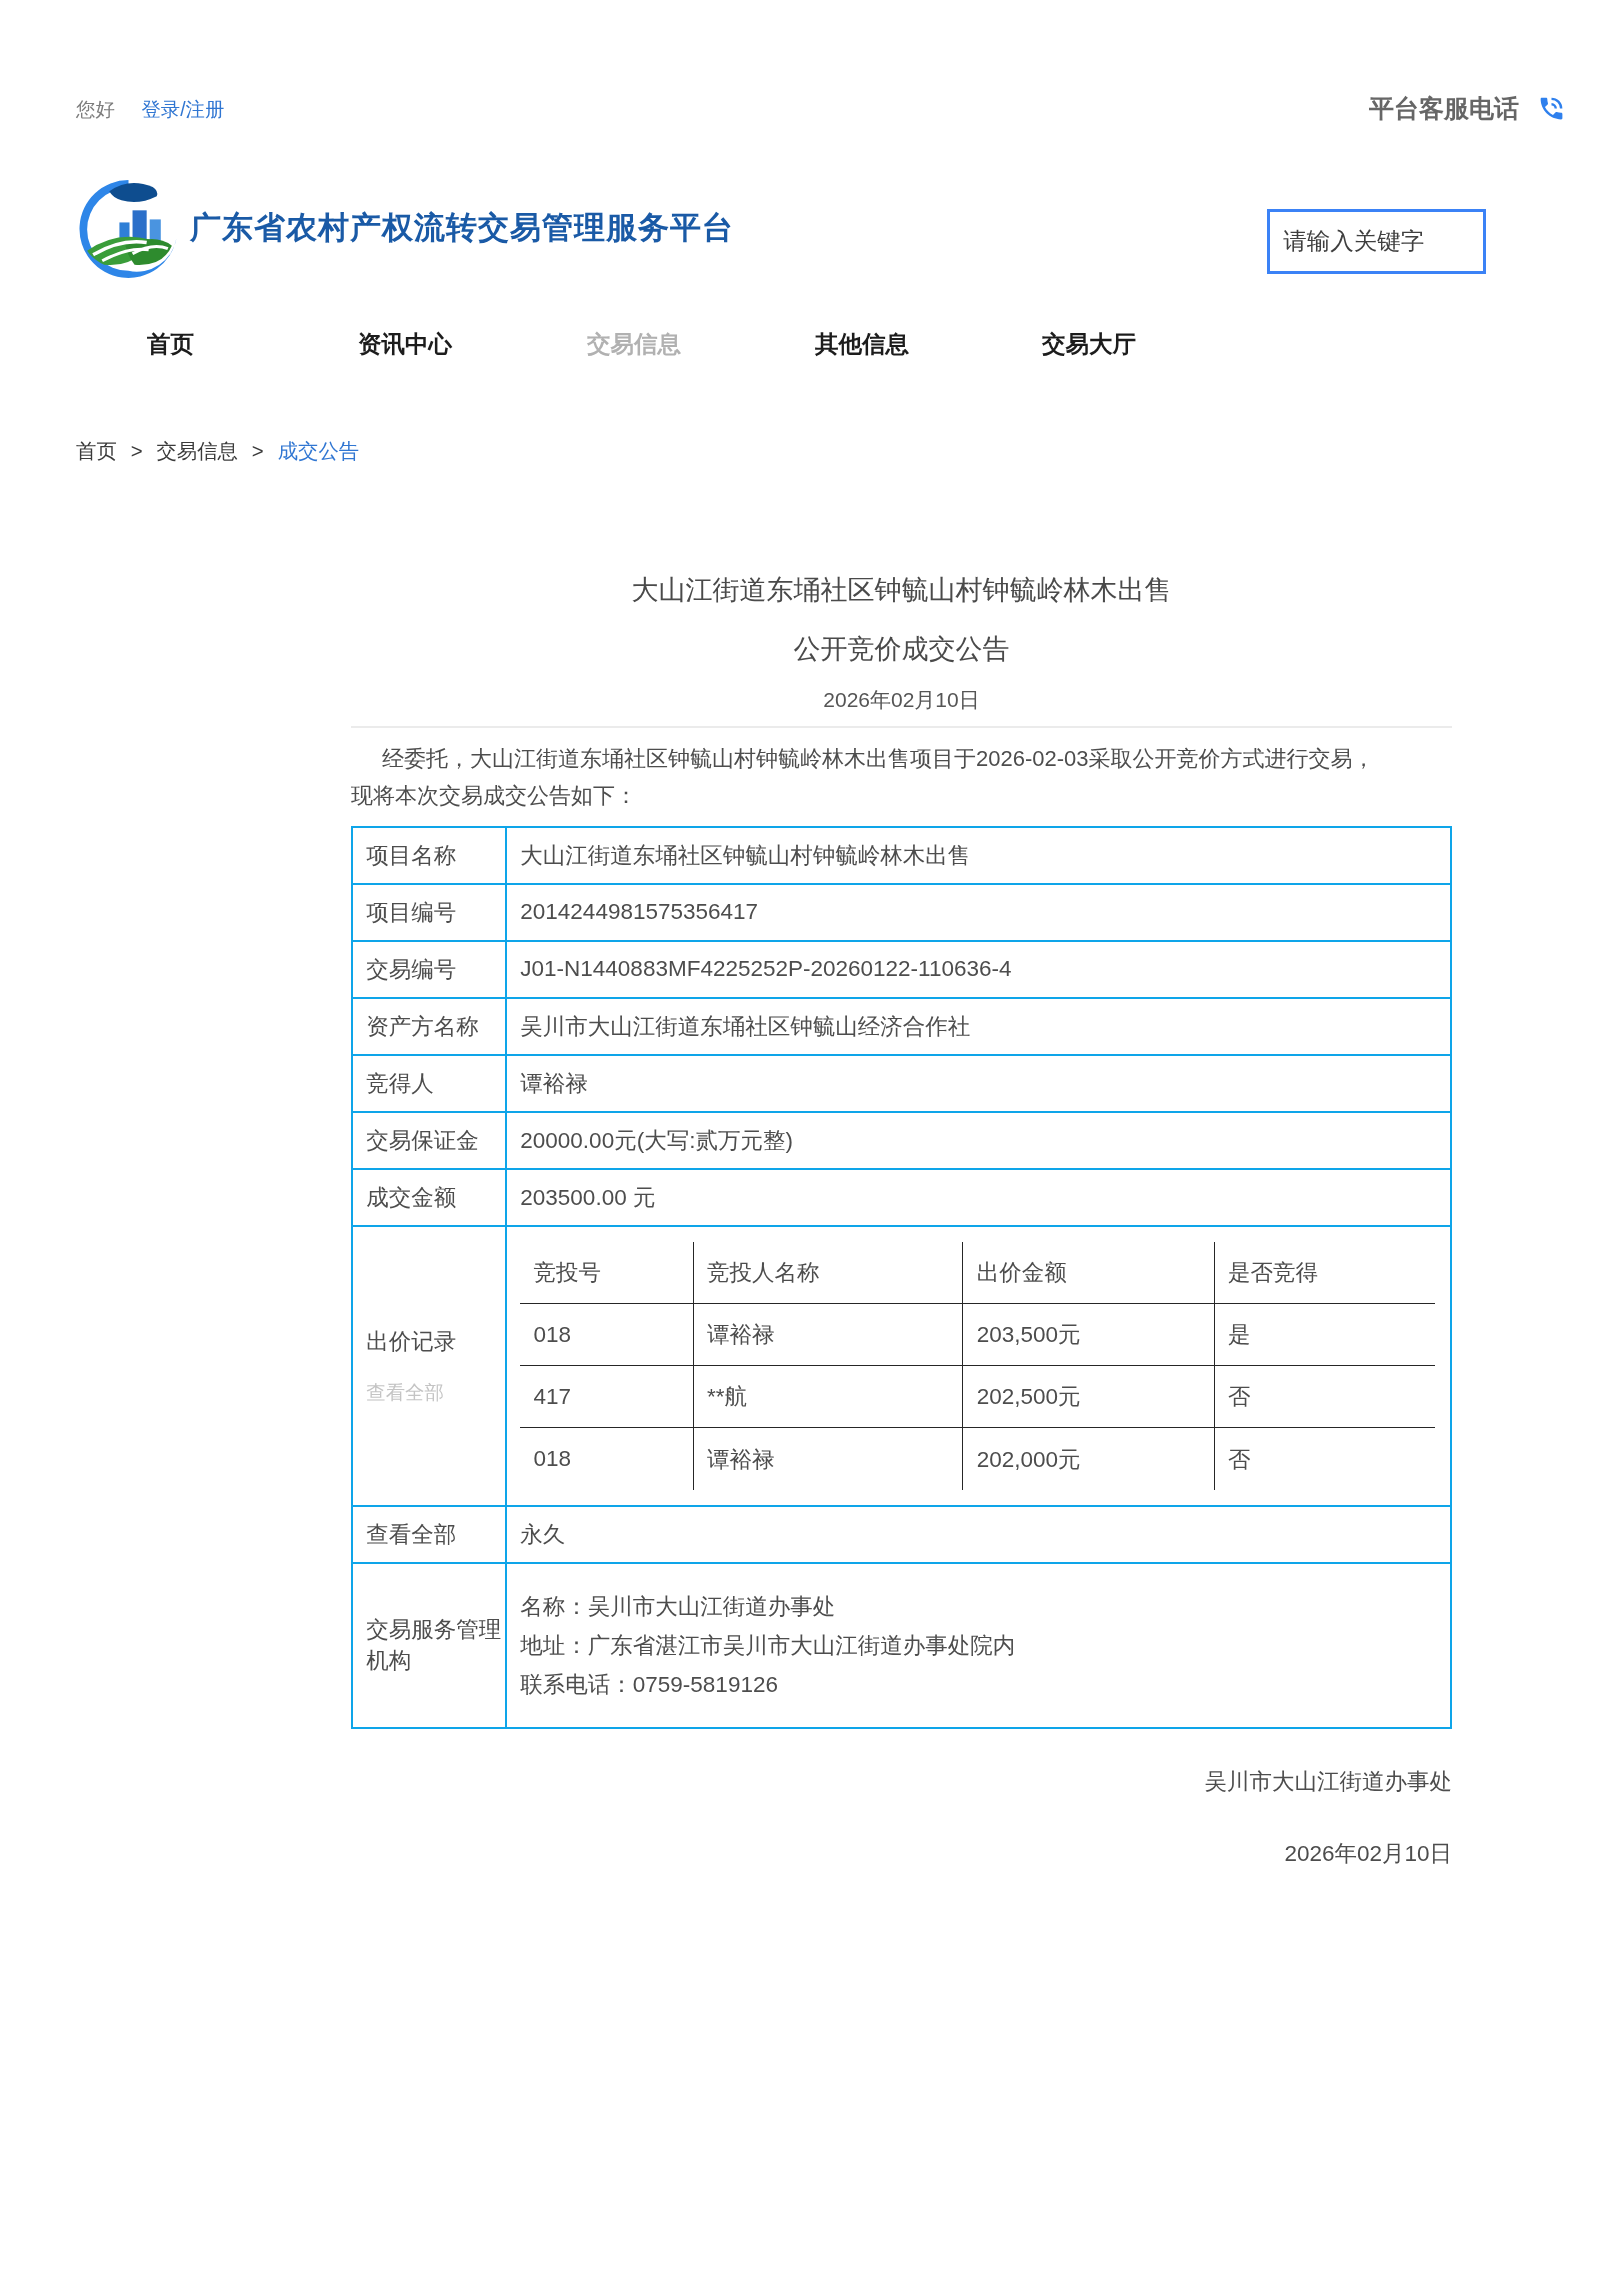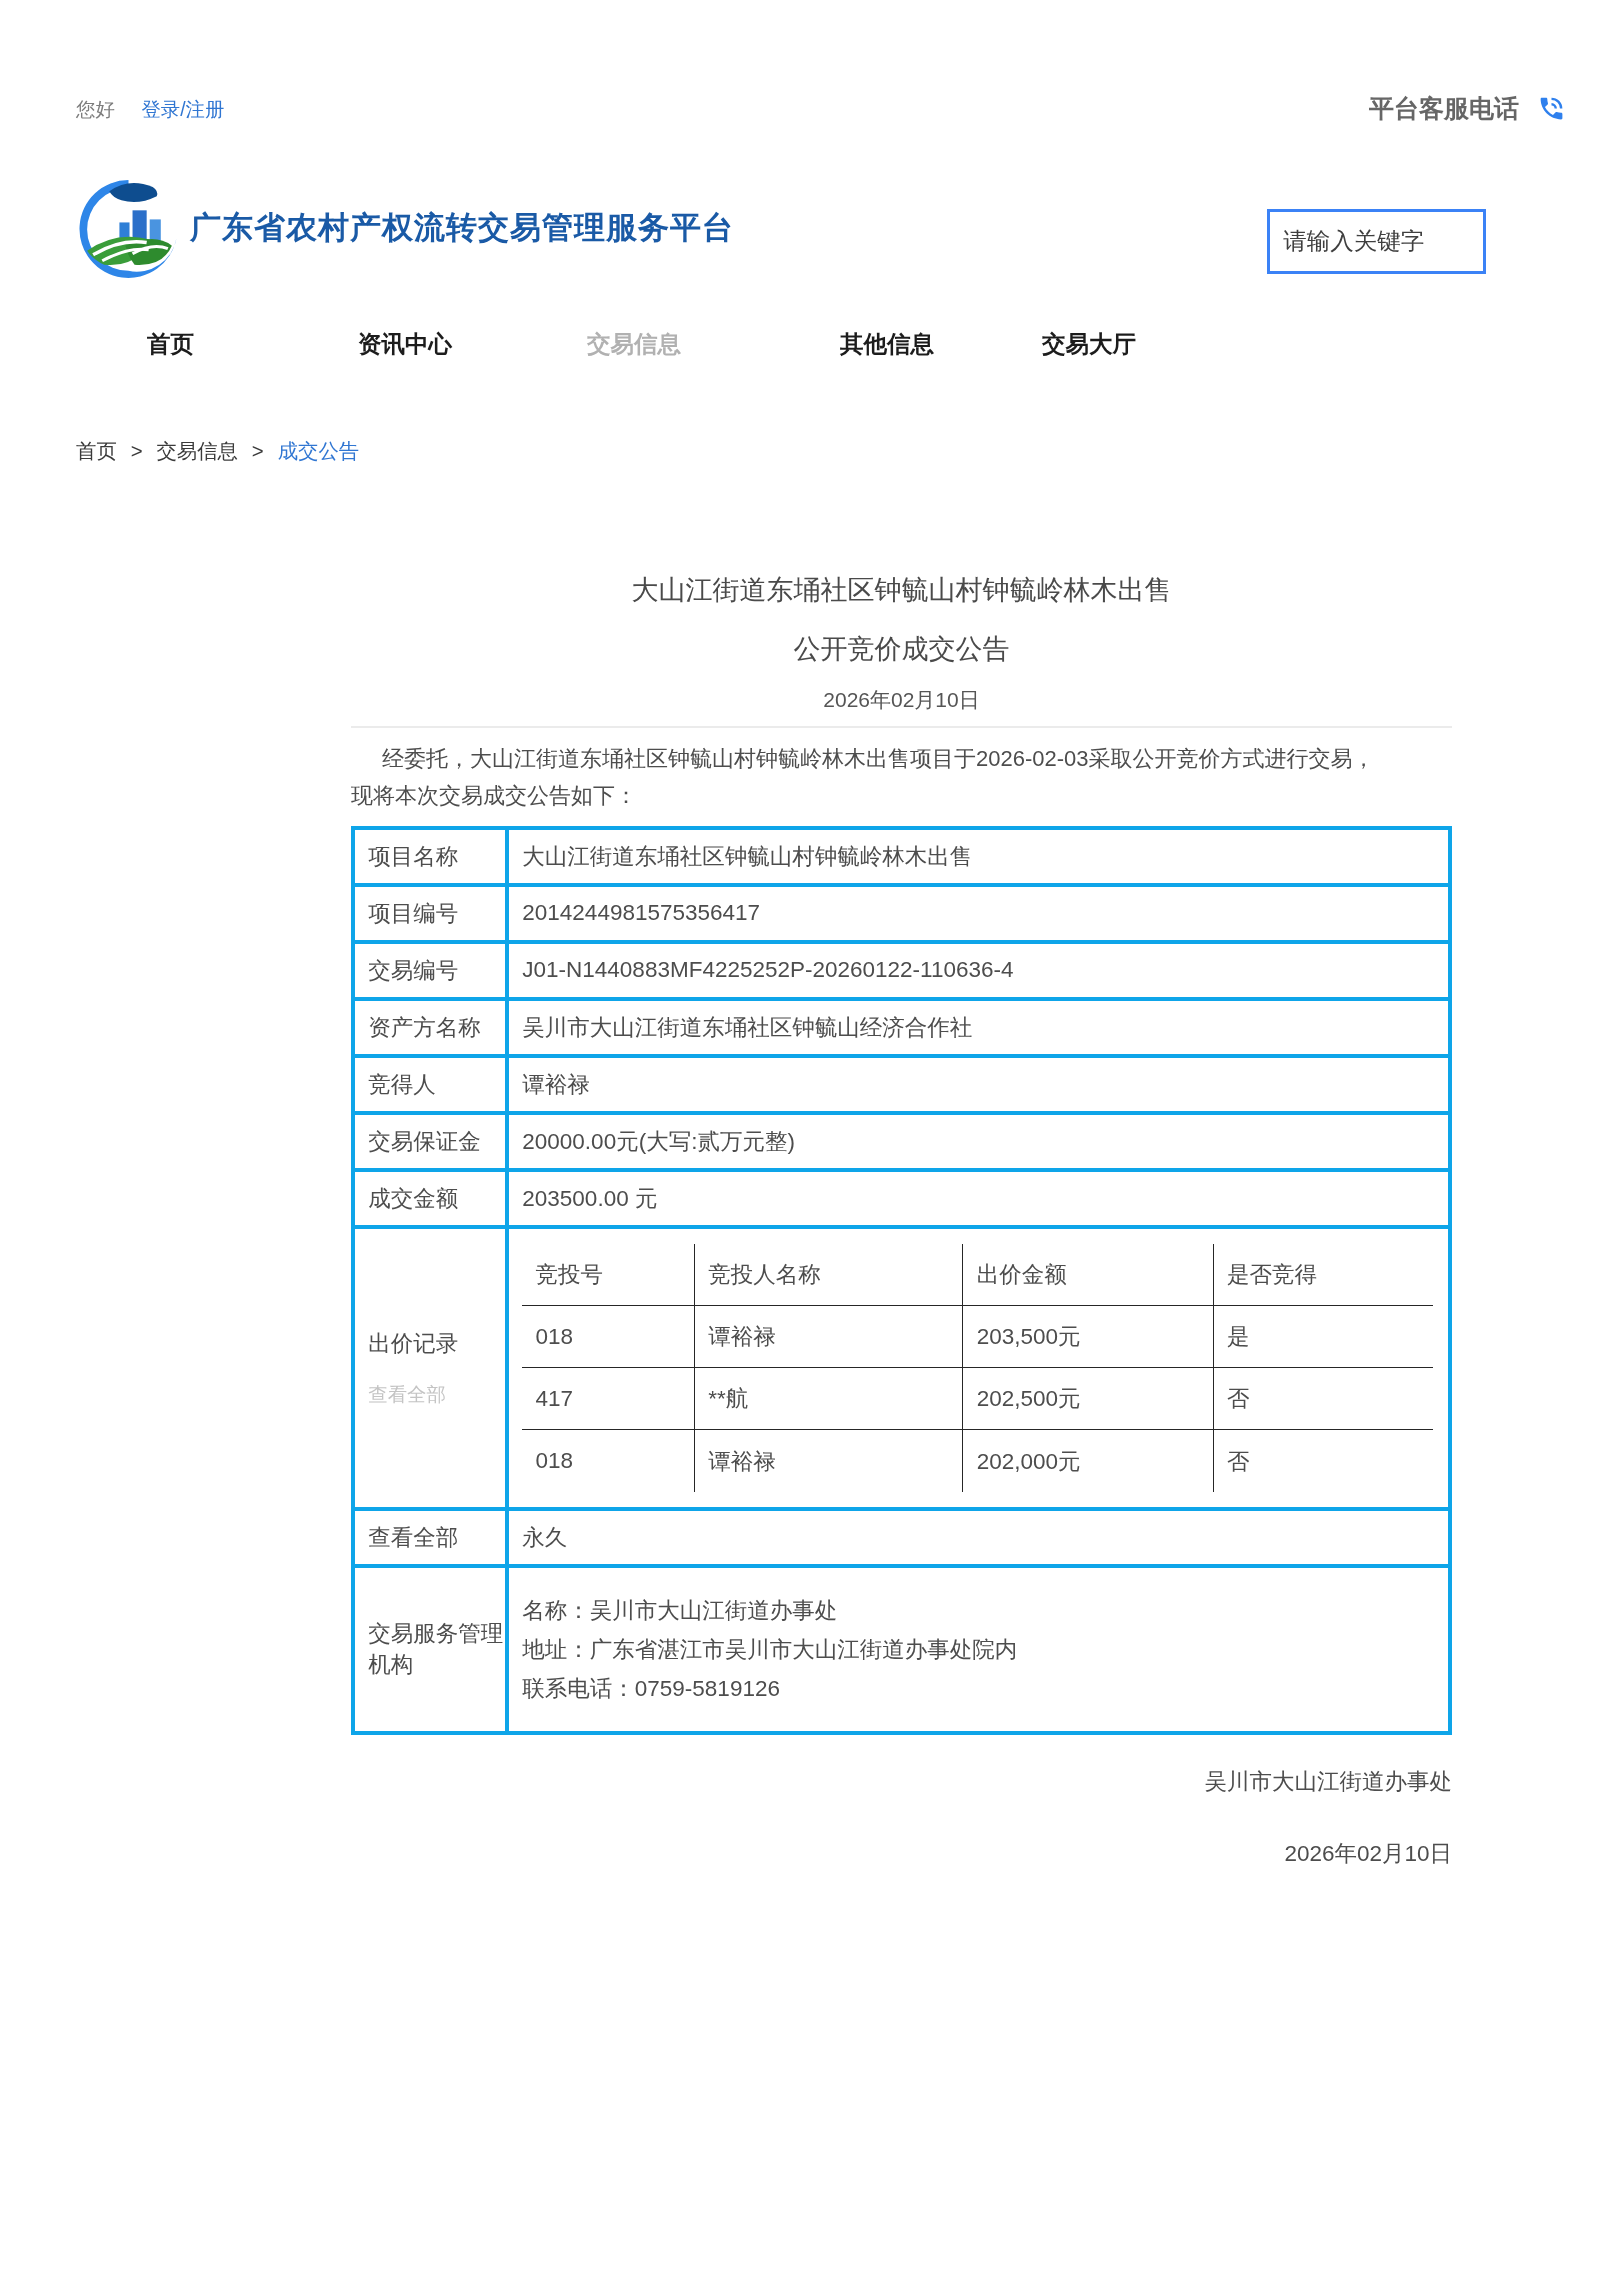--- a/index.html
+++ b/index.html
@@ -22,42 +22,42 @@
                   border:3.1px solid #3b82f6; font-size:23.5px; color:#333; padding:0 0 0 13.3px;
                   outline:none; font-family:"Liberation Sans", sans-serif; }
   .search-input::placeholder { color:#3f3f3f; opacity:1; }
 
   
   .nav-item { position:absolute; top:328px; font-size:23.5px; font-weight:700; color:#1c1c1c;
               cursor:pointer; white-space:nowrap; }
   .nav-item.n0 { left:147px; }
   .nav-item.n1 { left:358px; }
   .nav-item.n2 { left:587px; color:#b1b1b1; }
-  .nav-item.n3 { left:840px; }
+  .nav-item.n3 { left:815px; }
   .nav-item.n4 { left:1042px; }
 
   
   .breadcrumb { position:absolute; left:76px; top:437px; font-size:20.4px; color:#3a3a3a; }
   .breadcrumb .sep { margin:0 8.2px; color:#3a3a3a; }
   .crumb { cursor:pointer; }
   .crumb.current { color:#3076d2; }
 
   
   .content { position:absolute; left:351px; top:574px; width:1101px; color:#4a4a4a; }
   .ann-title { font-size:27px; font-weight:400; text-align:center; line-height:32px; color:#4a4a4a; }
   .ann-subtitle { font-size:27px; font-weight:400; text-align:center; line-height:32px;
                   margin-top:26.6px; color:#4a4a4a; }
   .ann-date { font-size:21px; text-align:center; margin-top:23.5px; line-height:24.5px; color:#555; }
   .divider { height:2.6px; background:#ebebeb; margin-top:13.3px; }
   .intro { margin-top:11.2px; font-size:22px; line-height:37px; color:#4d4d4d; }
   .intro .line1 { text-indent:31px; }
 
   
   table.main { width:100%; border-collapse:collapse; margin-top:12.3px; }
-  table.main, table.main td { border:4px solid #0ea5e9; }
+  table.main, table.main td { border:2px solid #0ea5e9; }
   table.main td { font-size:22.5px; color:#4d4d4d; padding-left:13.3px; }
   td.lab { width:154px; }
   tr.simple td { height:57px; }
   td.nest { padding:15px; }
   table.inner { width:100%; border-collapse:collapse; height:100%; }
   table.inner td { border:none; border-left:1.5px solid #262626; border-top:1.5px solid #262626;
                    height:62px; font-size:22.5px; color:#4d4d4d; padding-left:13.3px; }
   table.inner tr:first-child td { border-top:none; }
   table.inner td:first-child { border-left:none; }
   td.bidlab { vertical-align:middle; }

